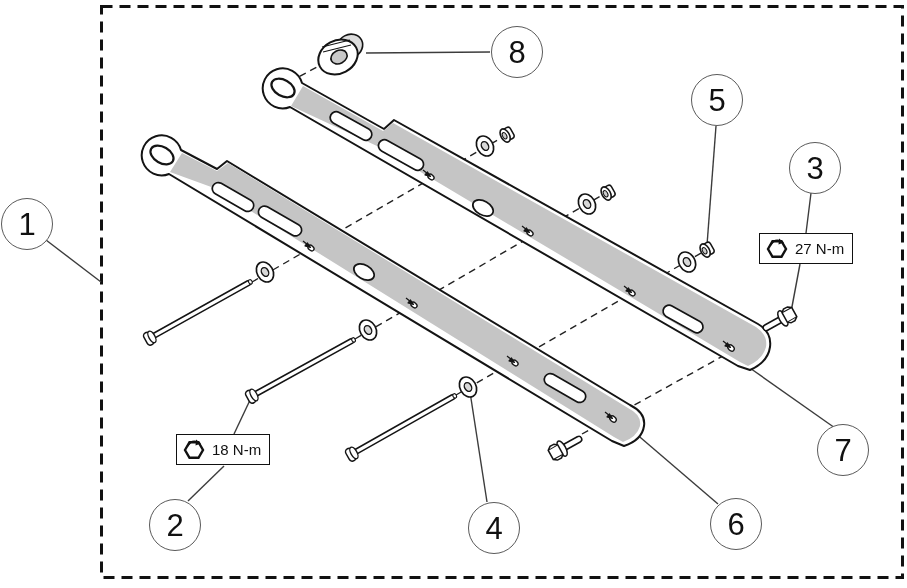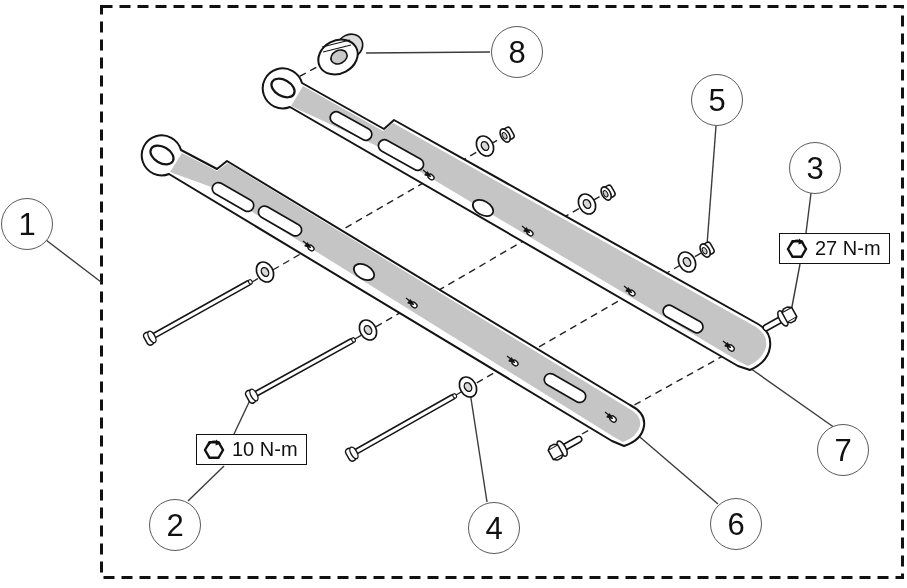--- a/index.html
+++ b/index.html
@@ -9,22 +9,22 @@
   }
   .stage svg.scene{position:absolute;left:0;top:0;}
   .callout{
     position:absolute;width:52px;height:52px;border:1.4px solid #5a5a5a;border-radius:50%;
     background:#ffffff;display:flex;align-items:center;justify-content:center;
     font-size:31px;color:#111;transform:translate(-50%,-50%);line-height:1;
     box-sizing:border-box;
   }
   .torque{
     position:absolute;height:31px;border:1.5px solid #111;background:#ffffff;
-    display:flex;align-items:center;gap:6px;padding:0 8px 0 5px;font-size:20px;color:#111;
-    box-sizing:border-box;white-space:nowrap;margin-left:20px;
+    display:flex;align-items:center;gap:6px;padding:0 8px 0 5px;font-size:15px;color:#111;
+    box-sizing:border-box;white-space:nowrap;
   }
   .torque .hexicon{display:block;}
 </style>
 </head>
 <body>
 
 <div class="stage">
 
 <svg class="scene" width="907" height="588" viewBox="0 0 907 588">
 
@@ -223,16 +223,16 @@
     <polygon points="14,1.5 19,5.5 13.5,7.5" fill="#111"></polygon>
   </svg>
   <span>27 N-m</span>
 </div>
 <div class="torque" style="left:176px;top:434px;">
   <svg class="hexicon" width="24" height="23" viewBox="0 0 24 23">
     <polygon points="3,12 7.5,4.2 16.5,4.2 21,12 16.5,19.8 7.5,19.8" fill="#ffffff" stroke="#111" stroke-width="2.4"></polygon>
     <path d="M 5.5,8 Q 9.5,1.5 15.5,4" fill="none" stroke="#111" stroke-width="1.8"></path>
     <polygon points="14,1.5 19,5.5 13.5,7.5" fill="#111"></polygon>
   </svg>
-  <span>10 N-m</span>
+  <span>18 N-m</span>
 </div>
 
 </div>
 
 </body></html>

